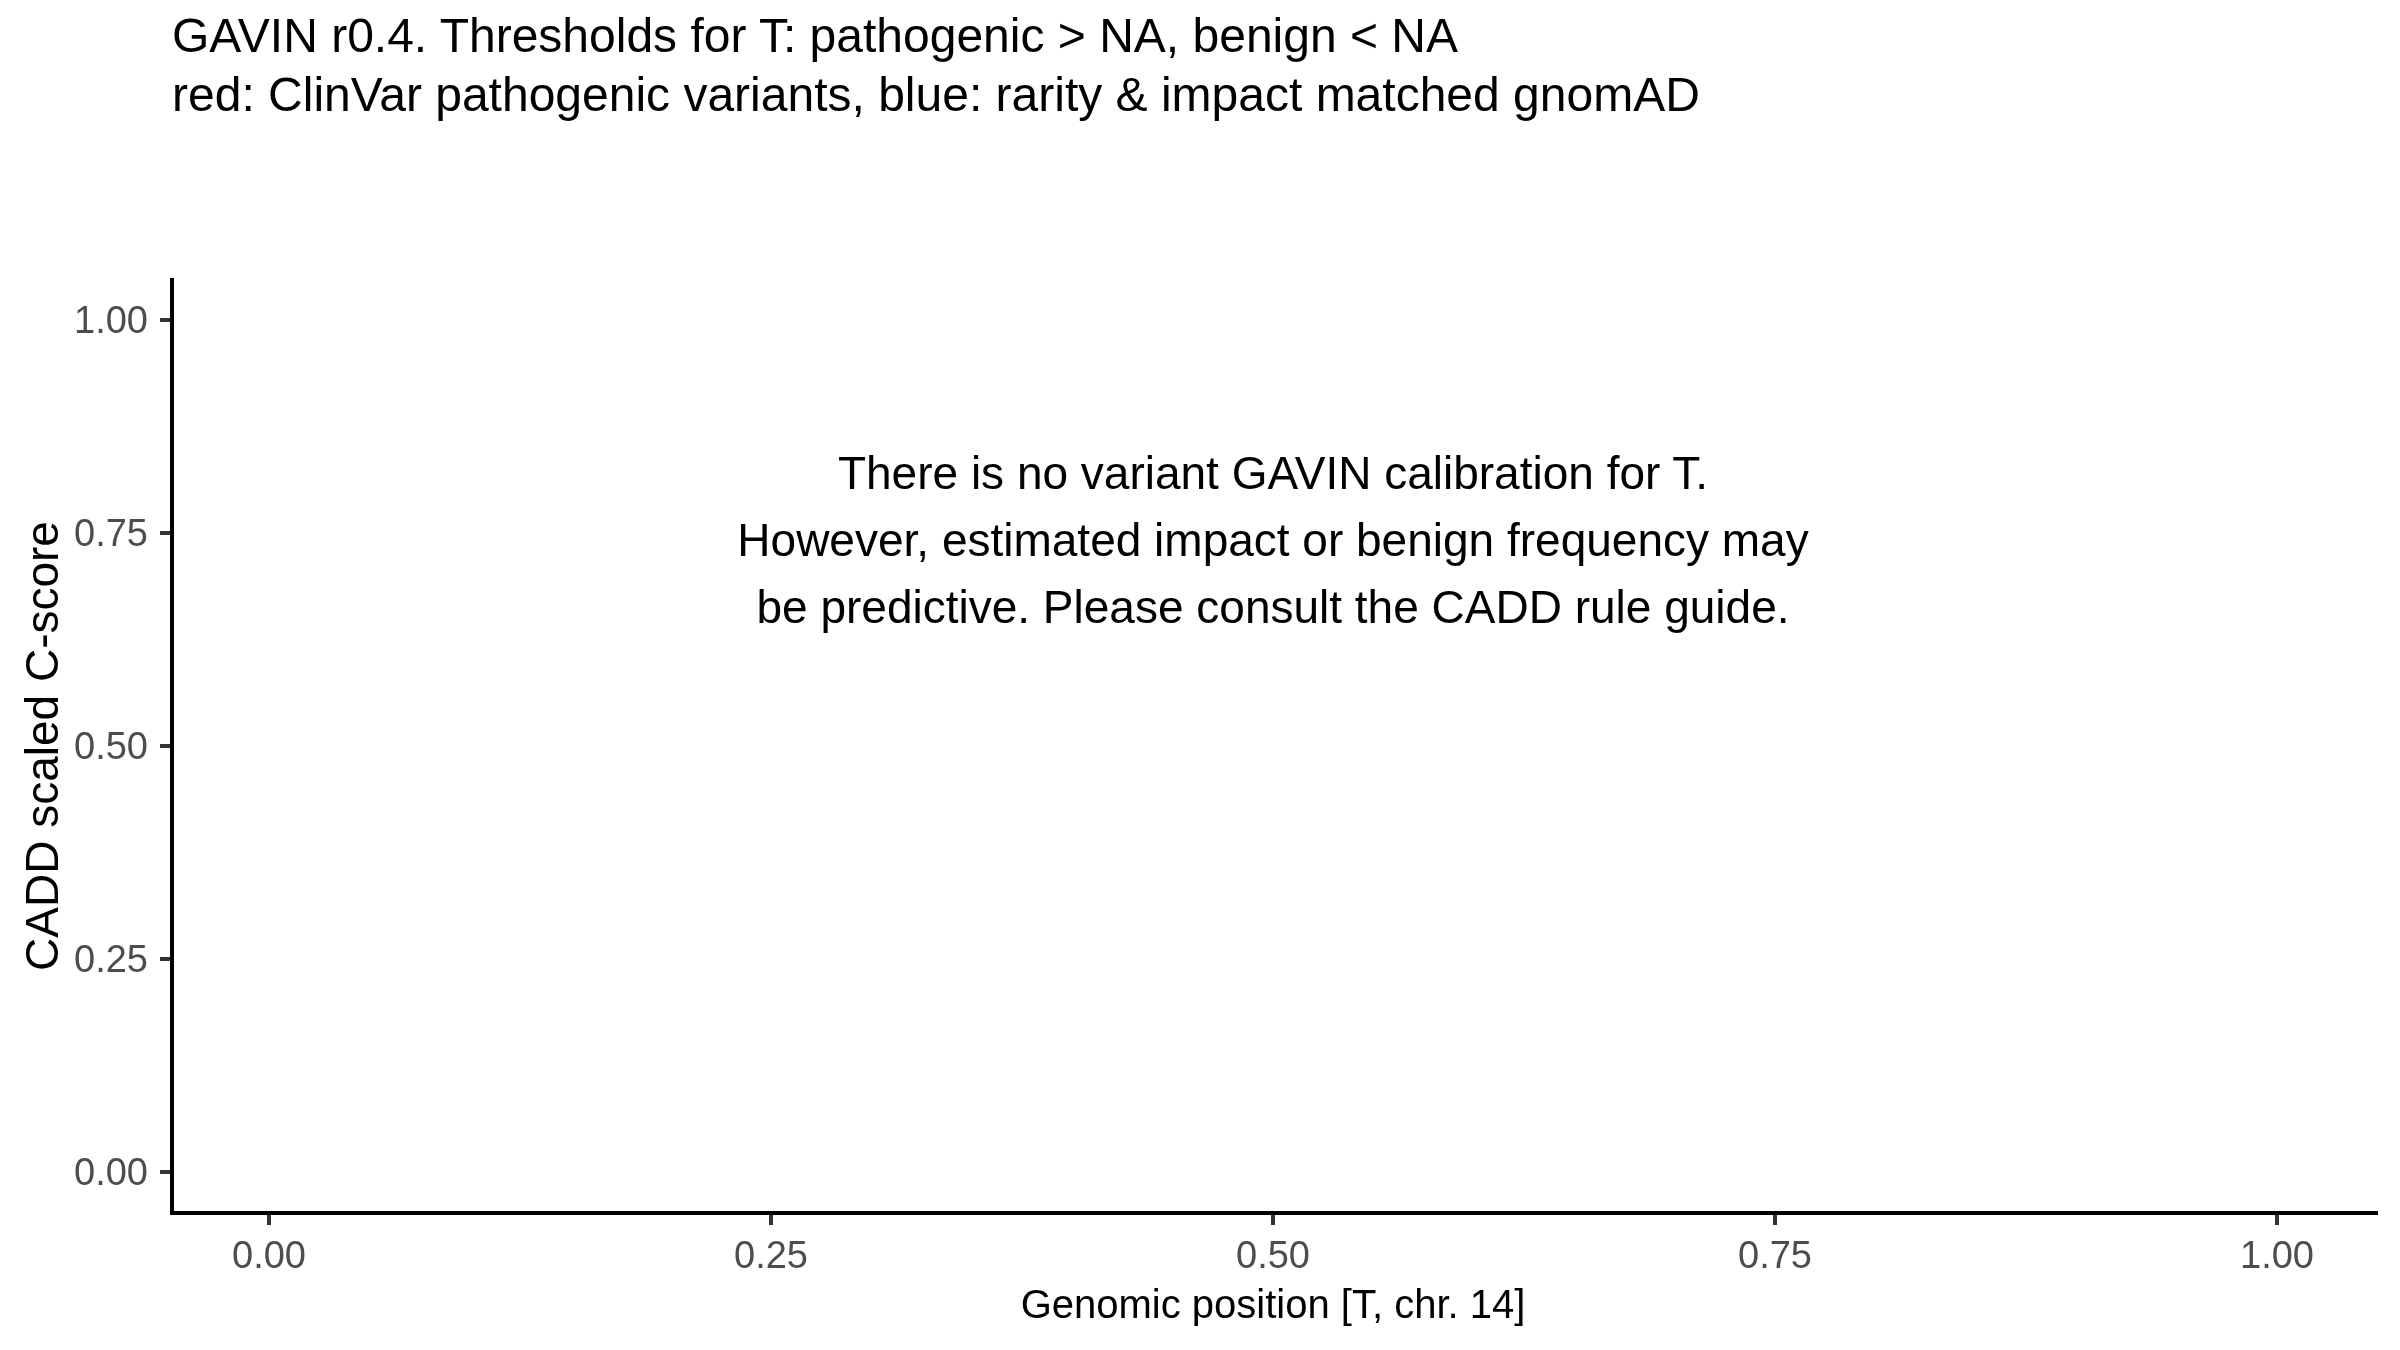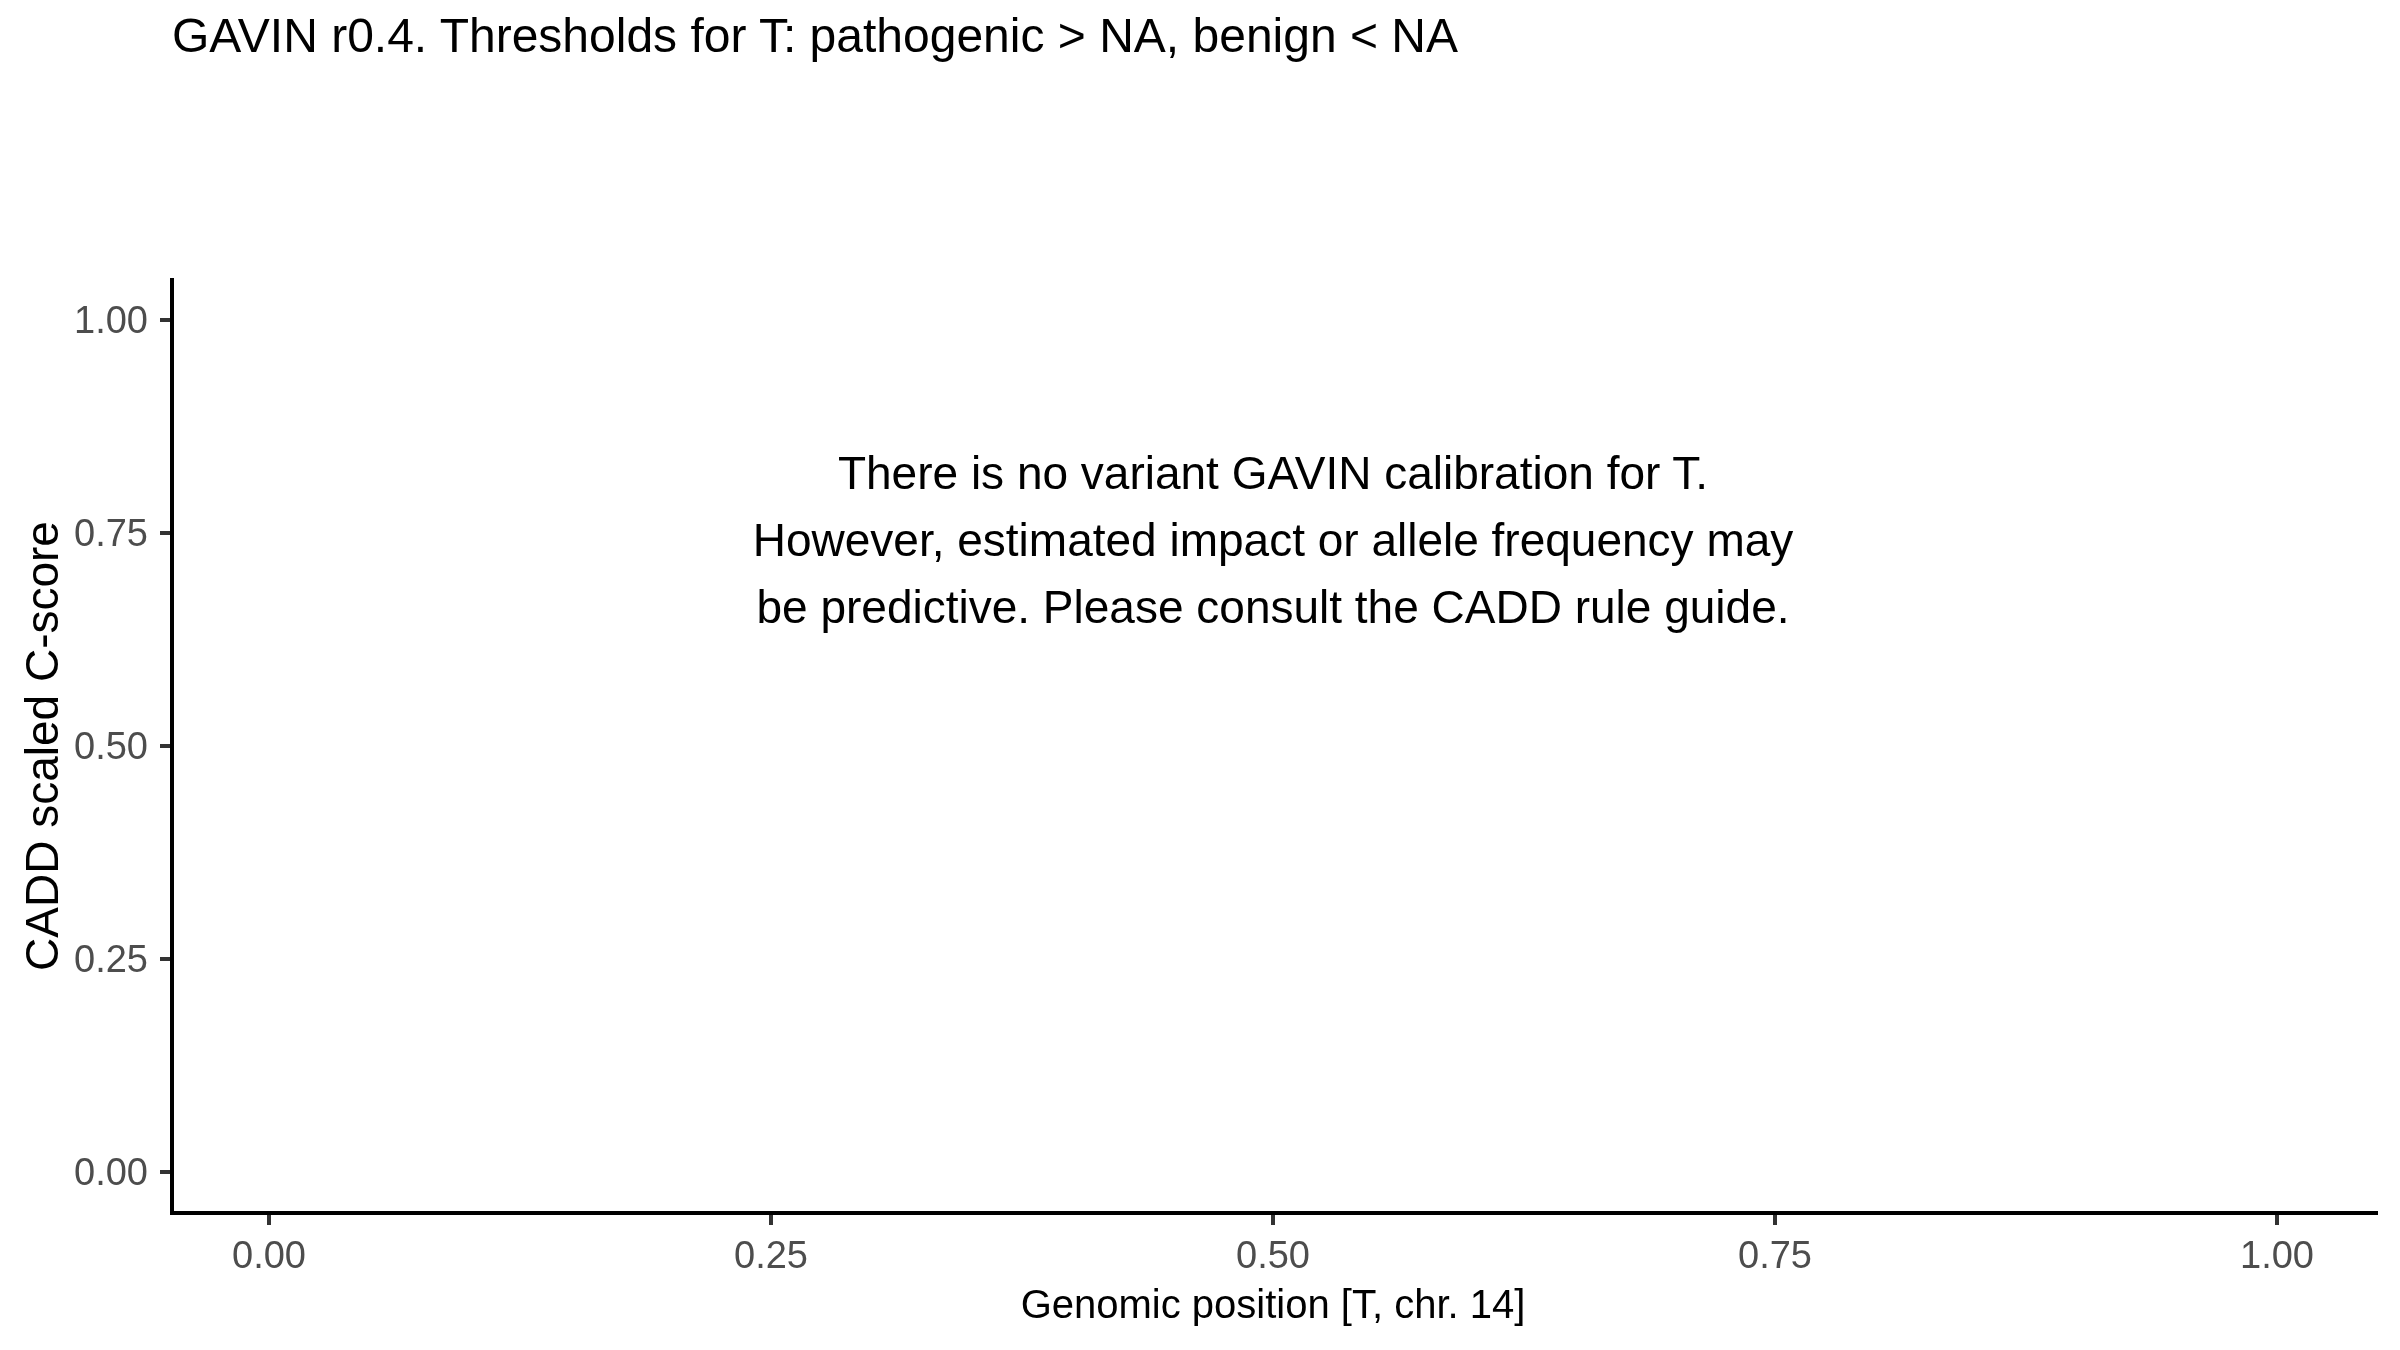--- a/index.html
+++ b/index.html
@@ -98,27 +98,28 @@
     white-space: nowrap;
   }
 </style>
 </head>
 <body>
 
 <div class="figure">
 
   <div class="plot-title">
     <div>GAVIN r0.4. Thresholds for T: pathogenic &gt; NA, benign &lt; NA</div>
+    <div>red: ClinVar pathogenic variants, blue: rarity &amp; impact matched gnomAD</div>
   </div>
 
   <div class="panel"></div>
 
   <div class="annotation">
     <div>There is no variant GAVIN calibration for T.</div>
-    <div>However, estimated impact or allele frequency may</div>
+    <div>However, estimated impact or benign frequency may</div>
     <div>be predictive. Please consult the CADD rule guide.</div>
   </div>
 
   <div class="ytick" style="top:318px"></div>
   <div class="ytick" style="top:531px"></div>
   <div class="ytick" style="top:744px"></div>
   <div class="ytick" style="top:957px"></div>
   <div class="ytick" style="top:1170px"></div>
 
   <div class="ytick-label" style="top:320px">1.00</div>

